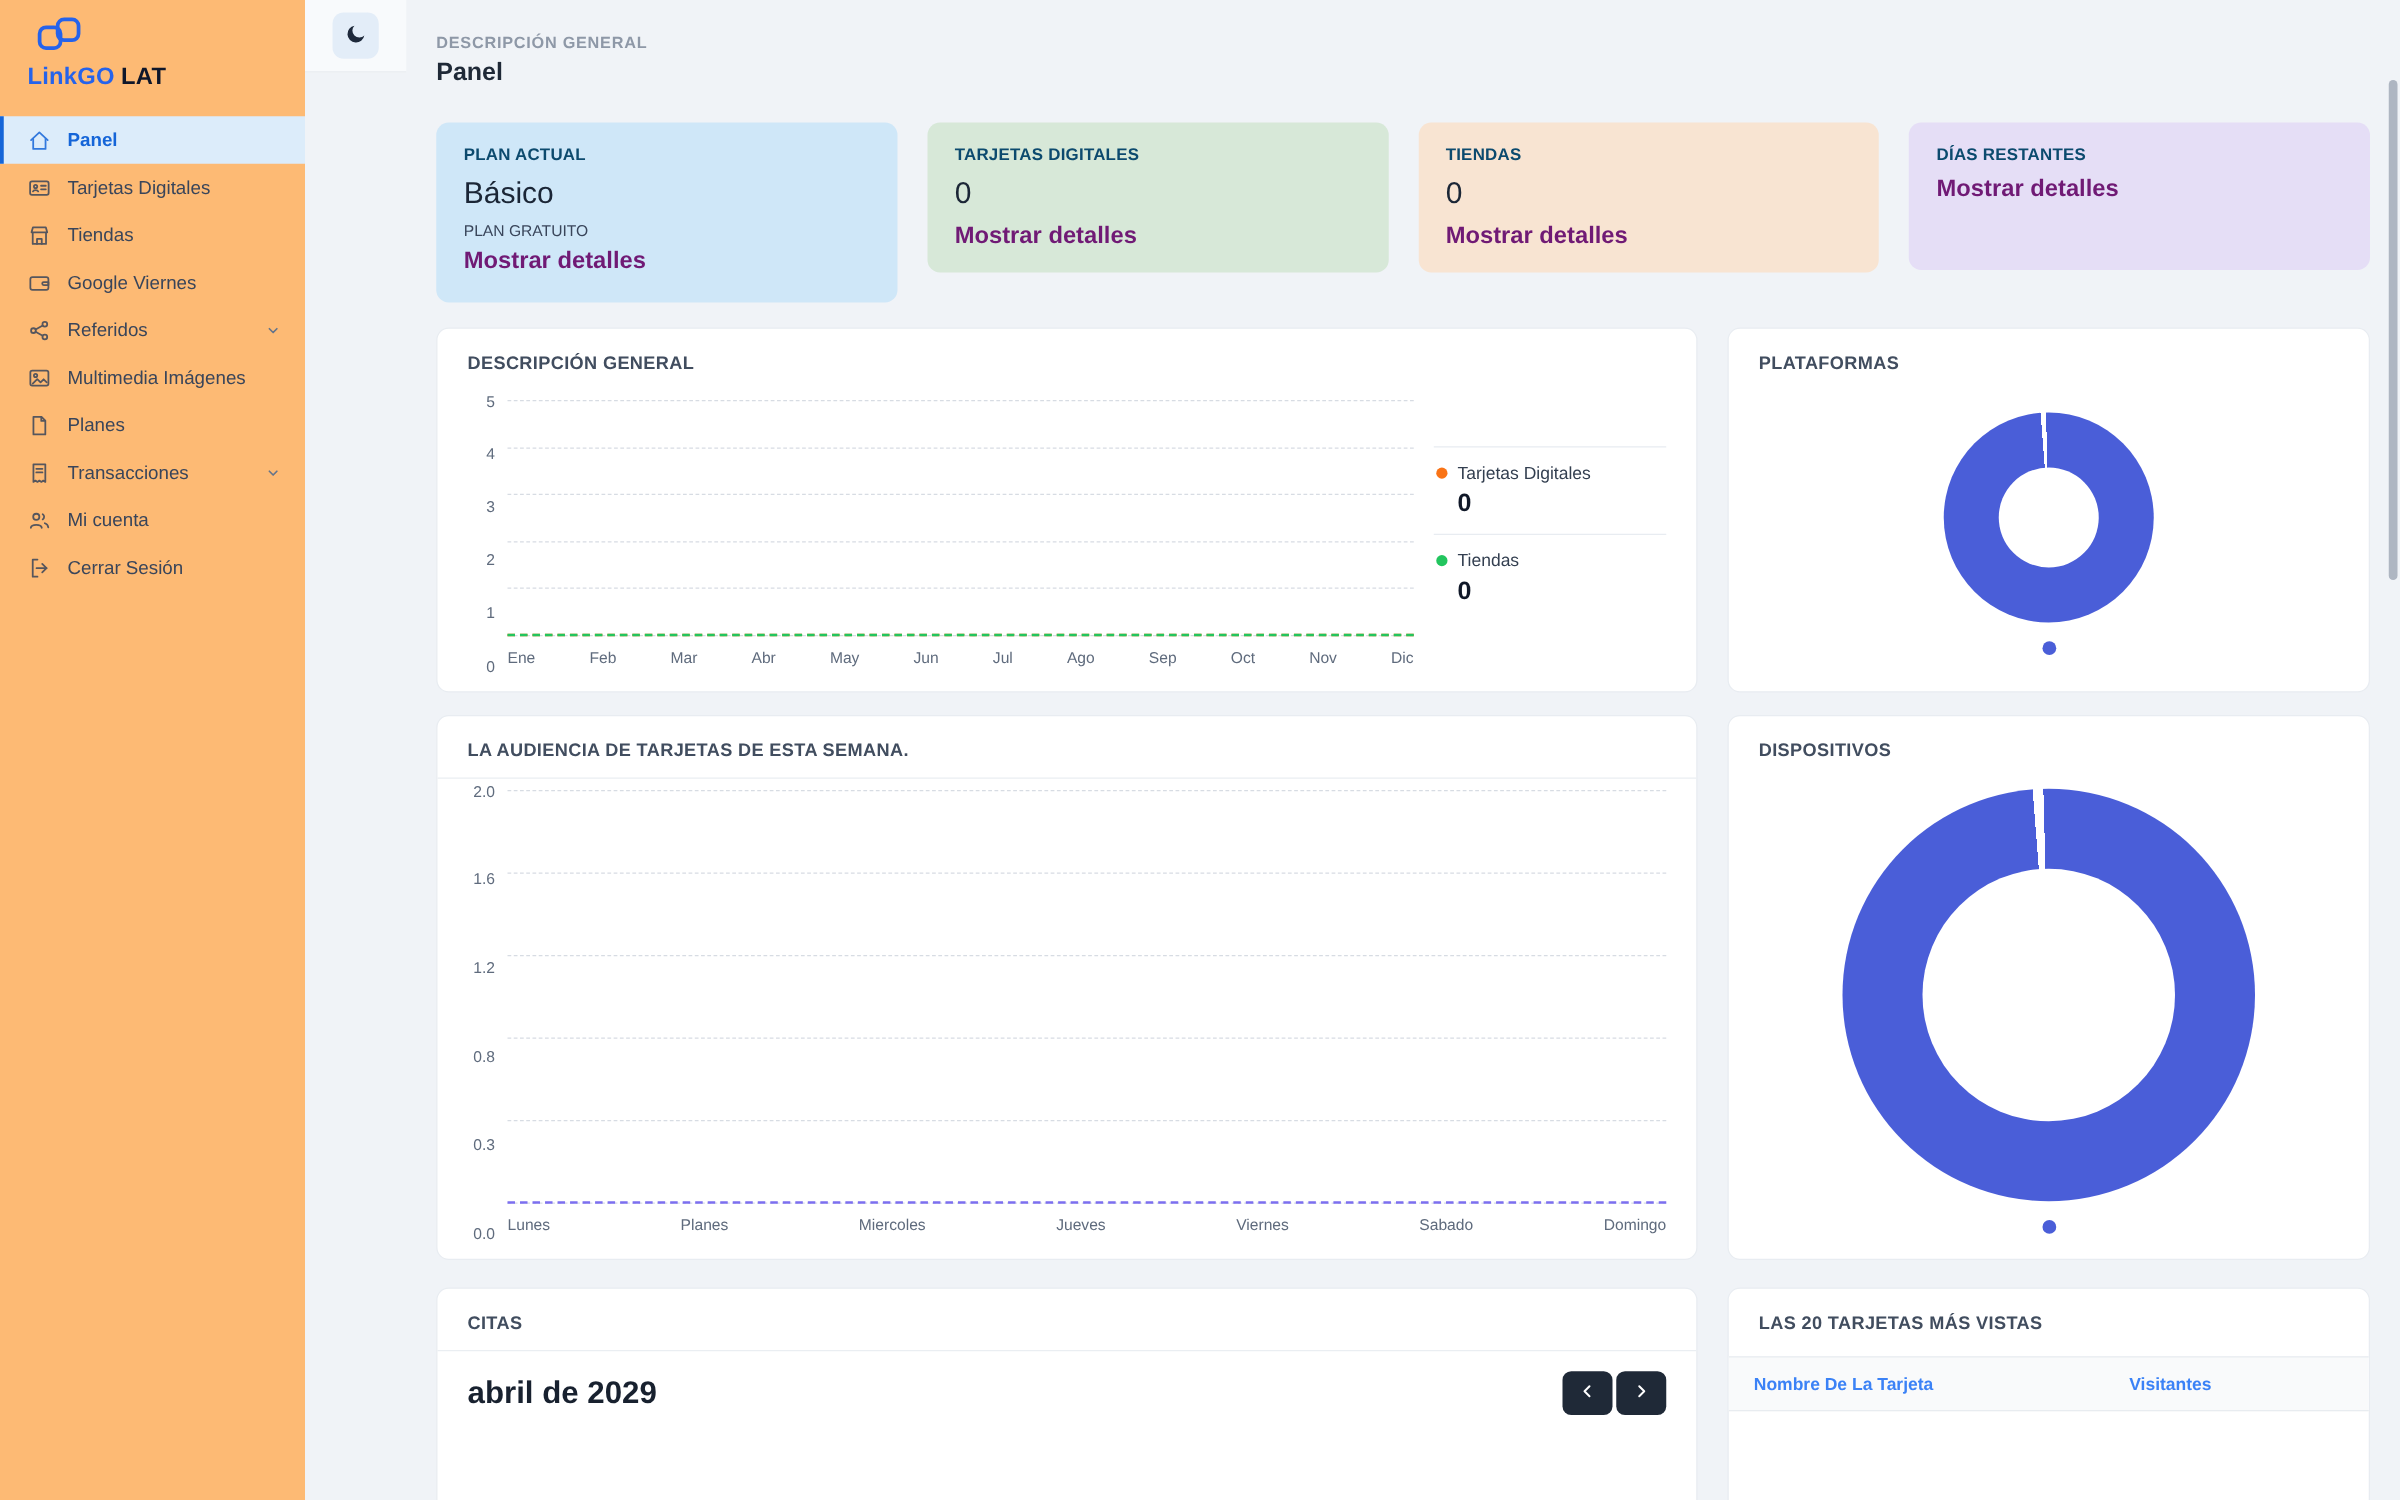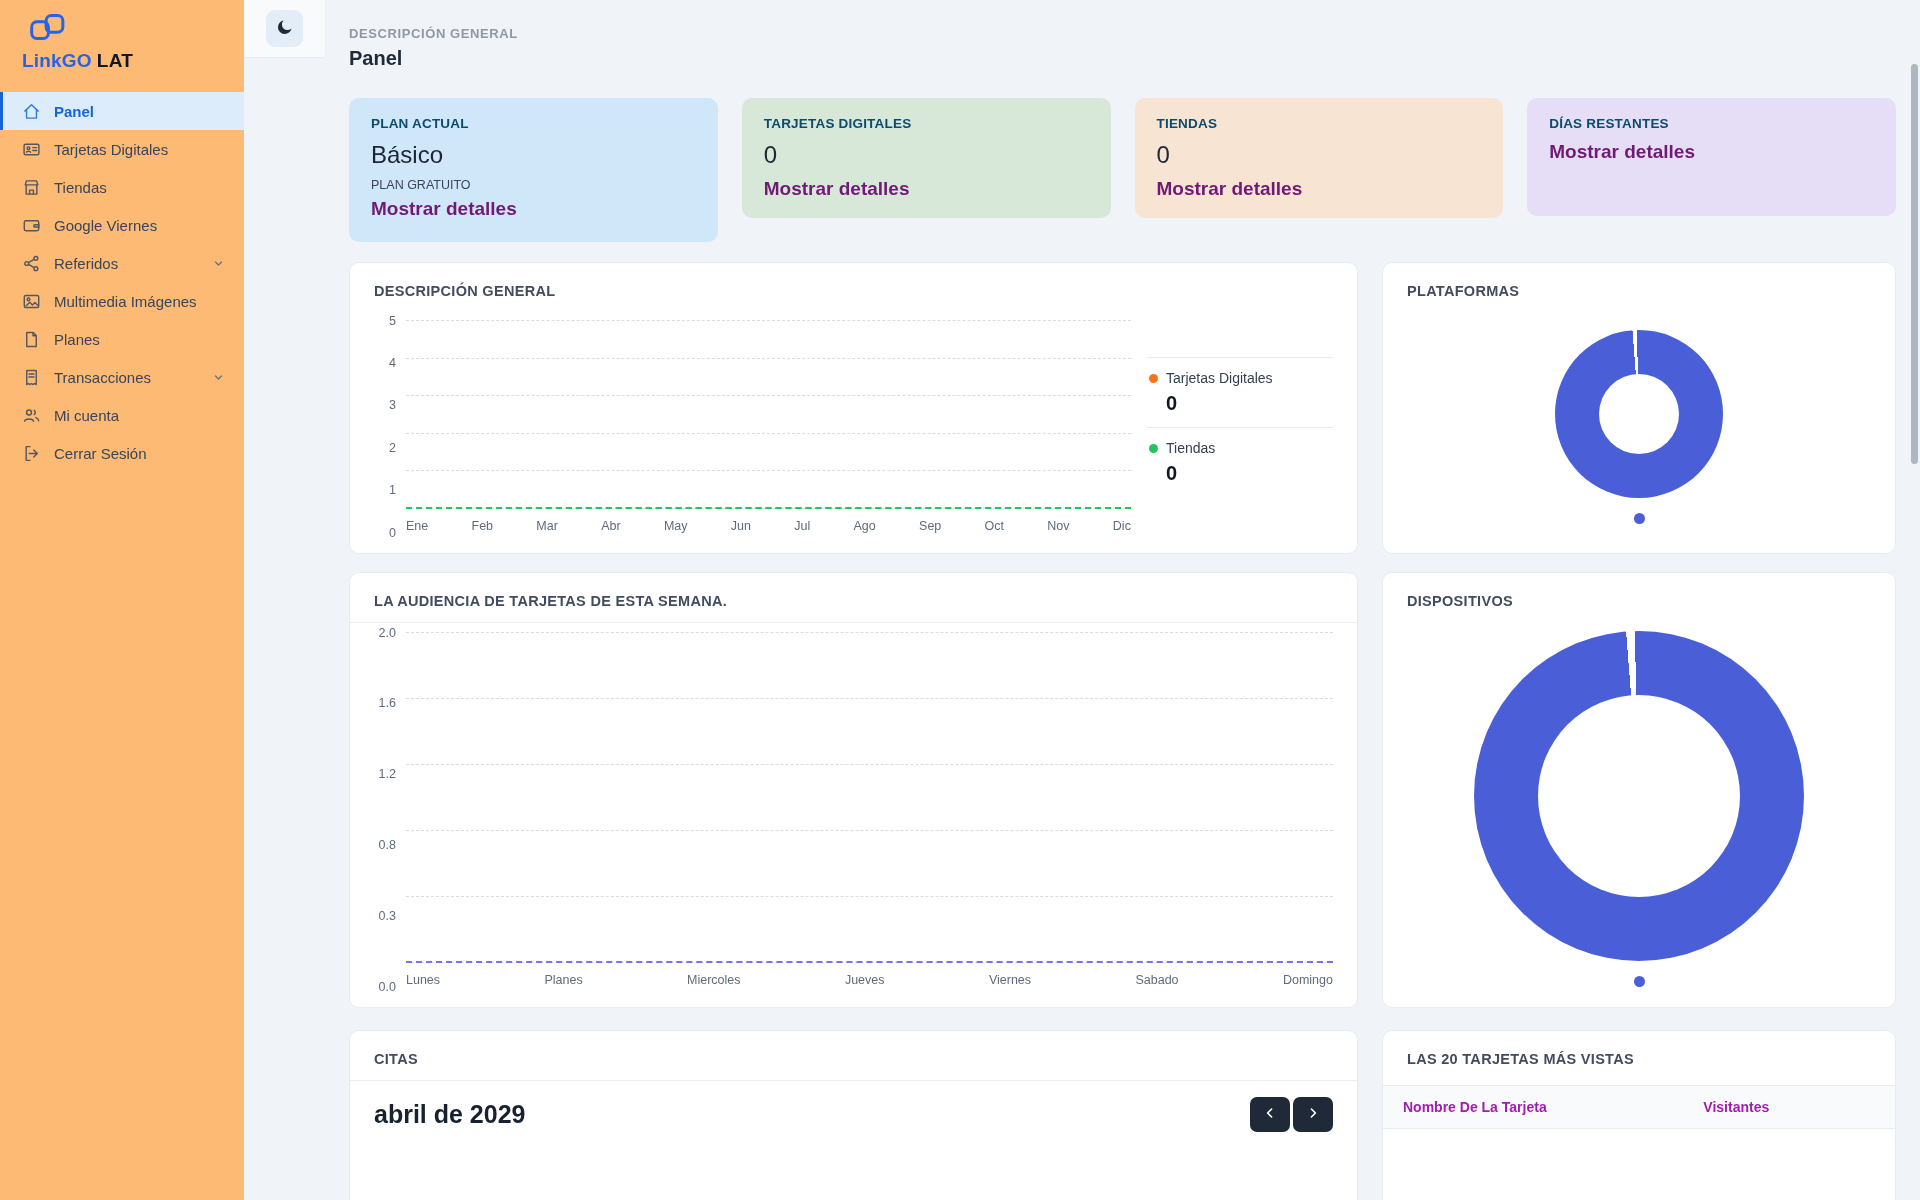--- a/index.html
+++ b/index.html
@@ -91,21 +91,21 @@
   .bottom-row .card{height:430px}
   .cal-head{display:flex;align-items:center;justify-content:space-between;padding:16px 24px 0}
   .cal-month{font-size:25px;font-weight:700;color:#18212f}
   .cal-nav{display:flex;gap:3px}
   .cal-btn{width:40px;height:35px;background:#1f2937;border:none;border-radius:7px;cursor:pointer;
     display:flex;align-items:center;justify-content:center}
   .cal-btn svg{width:16px;height:16px;stroke:#fff;fill:none;stroke-width:2;stroke-linecap:round;stroke-linejoin:round}
 
   .table-header{display:flex;background:#f9fafb;border-top:1px solid #e8ecf0;border-bottom:1px solid #e8ecf0;
     padding:13px 20px;margin-top:6px}
-  .th{font-size:14px;font-weight:700;color:#a21caf}
+  .th{font-size:14px;font-weight:700;color:#3b82f6}
   .th-0{flex:1.75}
   .th-1{flex:1}
 
   
   .scroll-thumb{position:absolute;right:2px;top:64px;width:7px;height:400px;background:#aeb6c2;border-radius:4px;cursor:grab}
 </style>
 </head>
 <body>
 
 <div class="layout">

